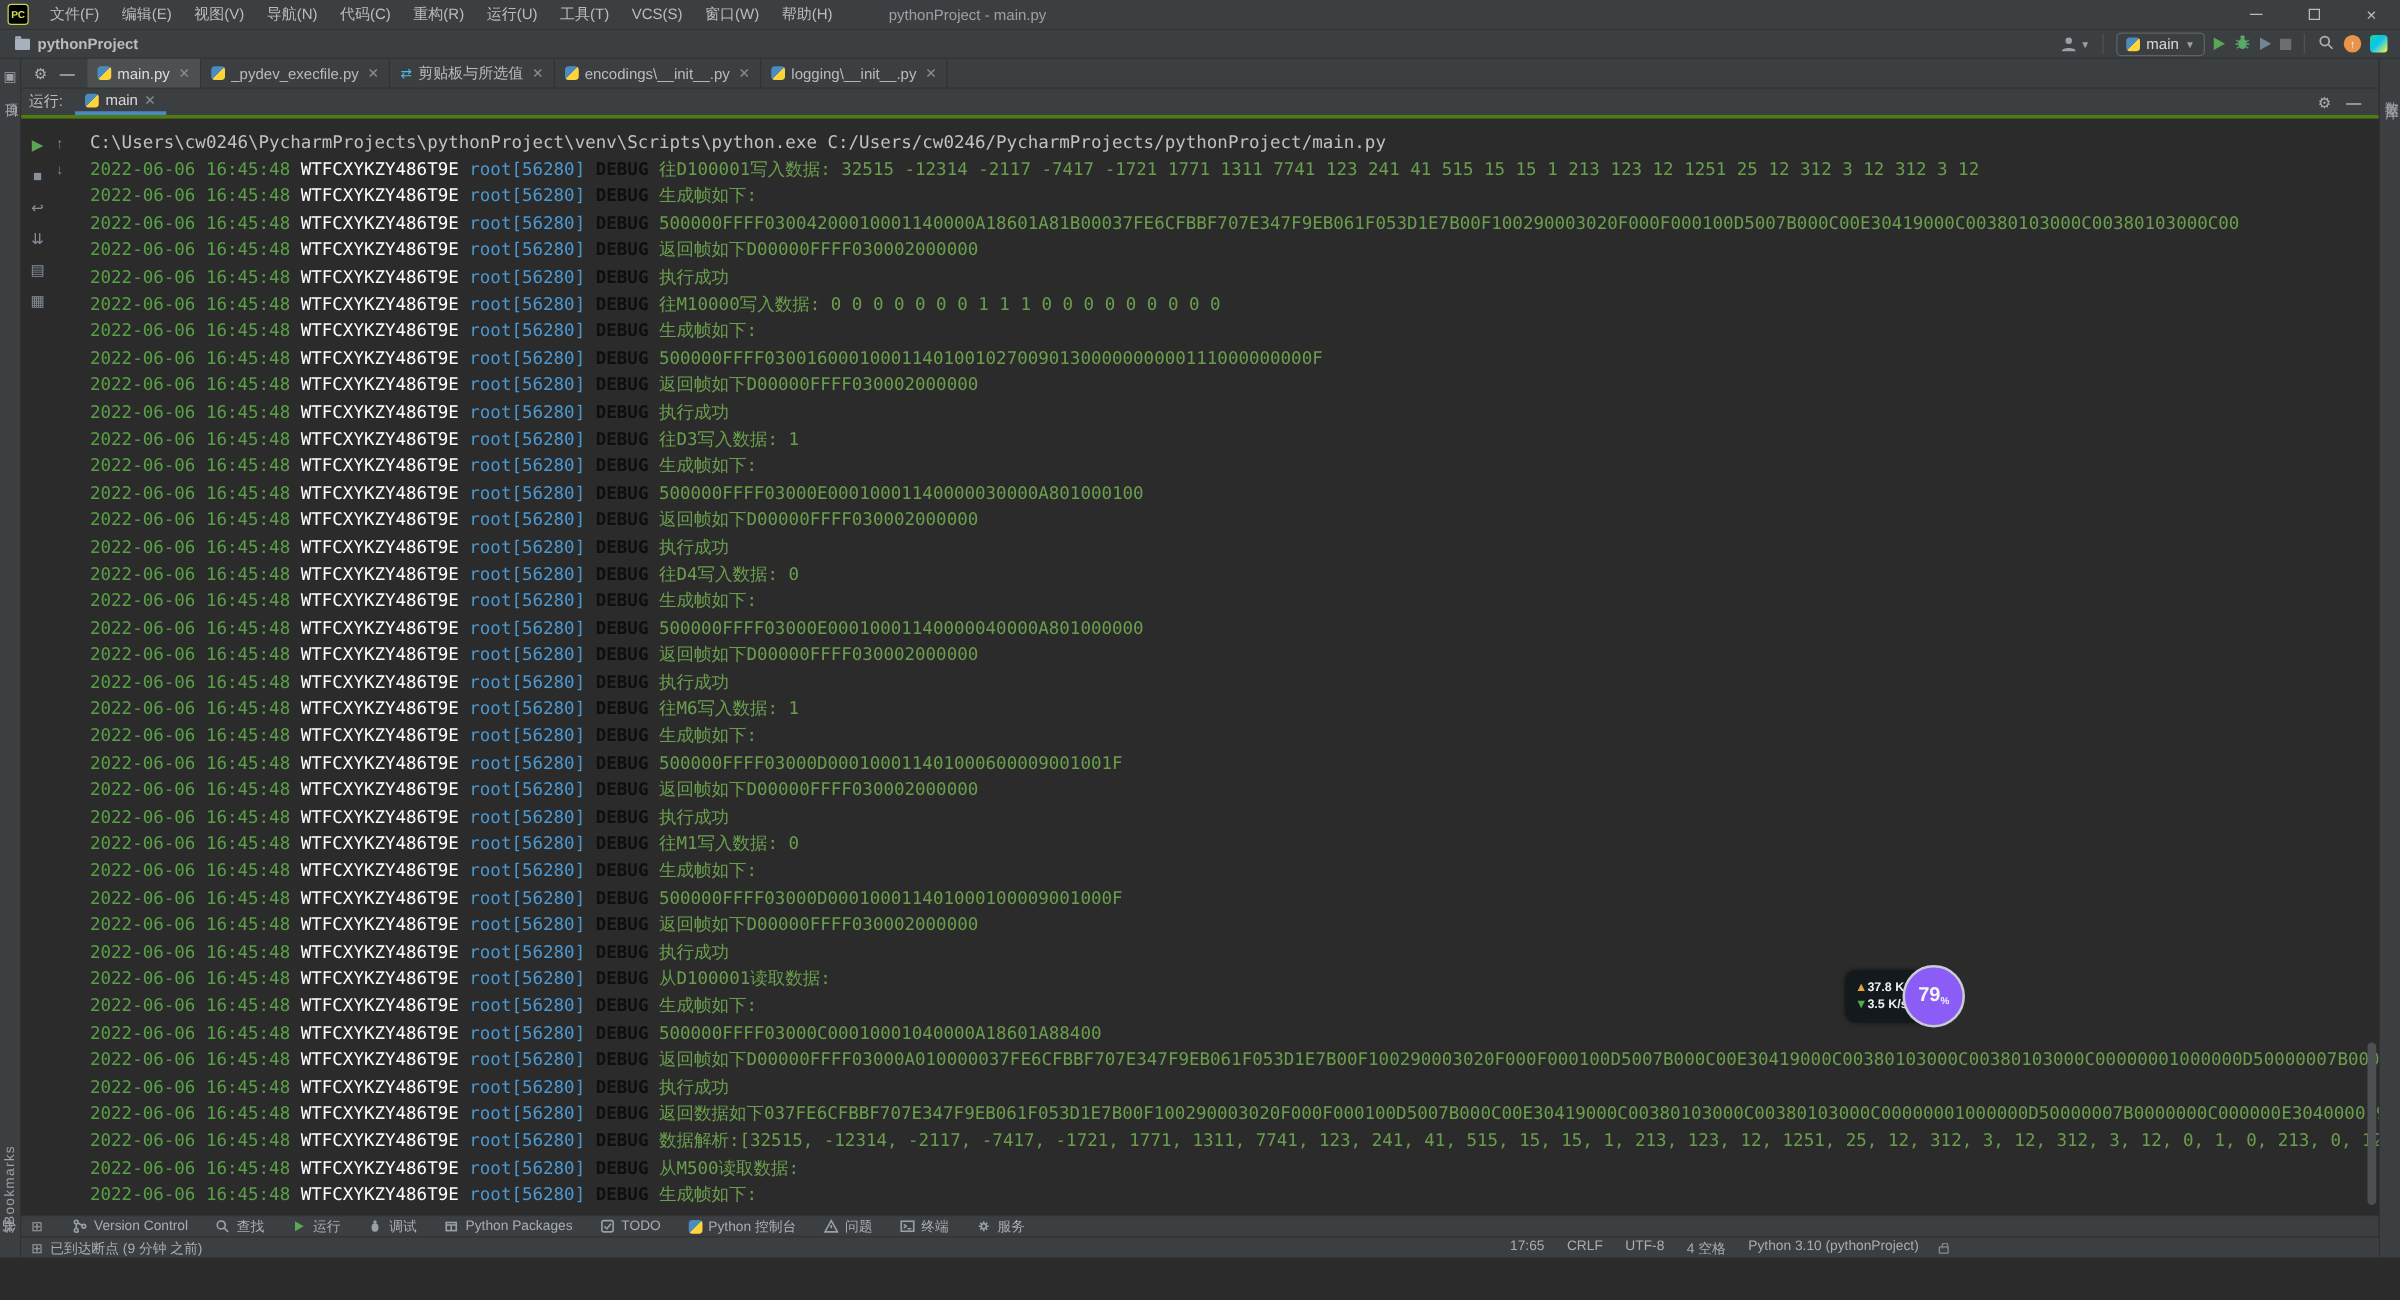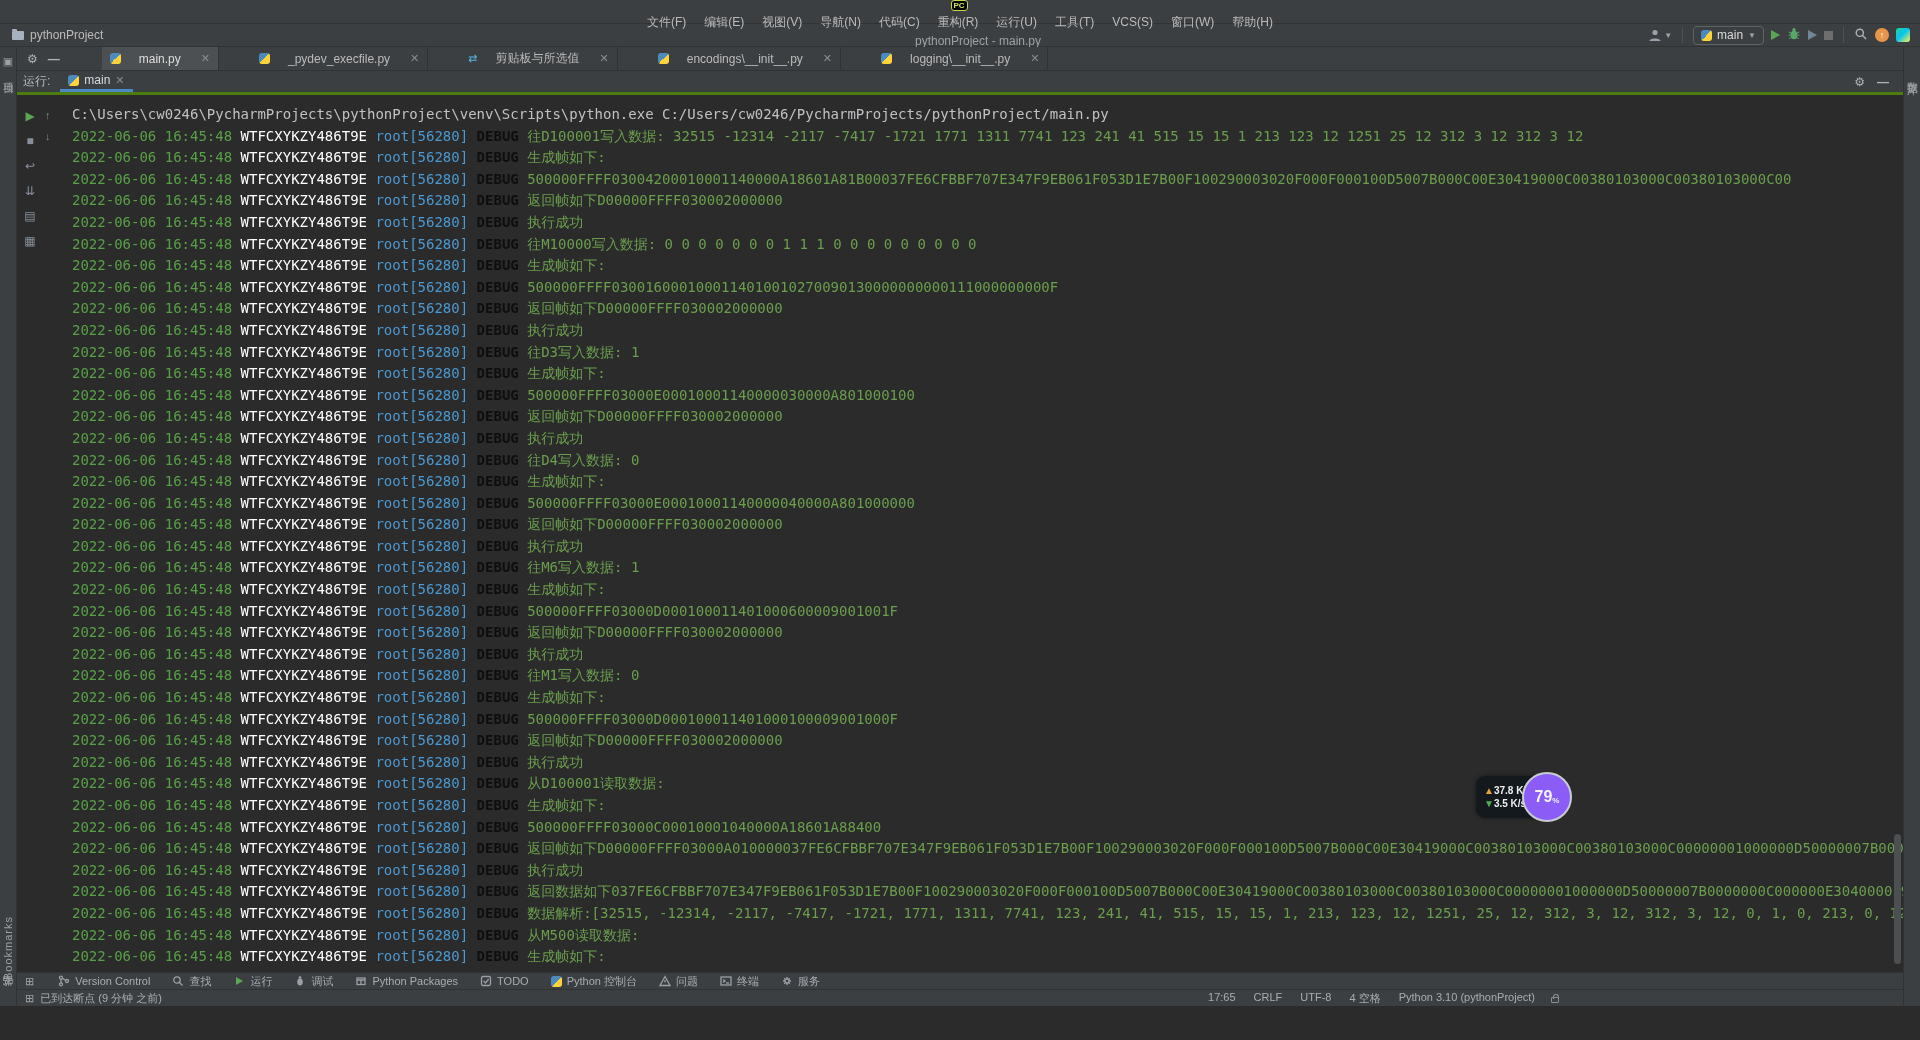--- a/index.html
+++ b/index.html
@@ -1,34 +1,34 @@
 <!DOCTYPE html>
 <html><head>
 <meta charset="utf-8">
 <style>
   * { margin:0; padding:0; box-sizing:border-box; }
   html,body { width:1920px; height:1040px; overflow:hidden; }
   body { background:#2B2B2B; font-family:"Liberation Sans",sans-serif; font-size:12px; color:#BBBBBB; position:relative; }
 
   
-  #titlebar { height:24px; background:#3C3F41; display:flex; align-items:center; border-bottom:1px solid #323232;flex-direction:column; }
+  #titlebar { height:24px; background:#3C3F41; display:flex; align-items:center; border-bottom:1px solid #323232; }
   .pc-logo { width:17px; height:17px; margin:0 8px 0 6px; background:#000; border:1px solid #C8D64A; border-radius:3px; color:#D4E157; font-size:8px; font-weight:bold; display:flex; align-items:center; justify-content:center; }
   .menu-item { padding:0 9px; line-height:23px; color:#BBBBBB; cursor:default; }
   #win-title { margin-left:36px; color:#9DA0A4; }
   #win-controls { margin-left:auto; display:flex; height:24px; }
   .win-btn { width:46px; display:flex; align-items:center; justify-content:center; color:#BBB; }
   .glyph-min { width:10px; border-bottom:1px solid #BBB; height:1px; display:block;}
   .glyph-max { width:9px; height:9px; border:1px solid #BBB; display:block;}
   .glyph-close { font-size:14px; line-height:14px; }
 
   
   #toolbar { height:23px; background:#3C3F41; display:flex; align-items:center; border-bottom:1px solid #323232; }
   .folder-ic { width:12px; height:9px; background:#A7B1BD; border-radius:1px; position:relative; margin:0 6px 0 12px; }
   .folder-ic::before { content:''; position:absolute; top:-2px; left:0; width:5px; height:2px; background:#A7B1BD; border-radius:1px 1px 0 0; }
-  #project-name { font-weight:normal; color:#BBBBBB; }
+  #project-name { font-weight:bold; color:#BBBBBB; }
   #toolbar-right { margin-left:auto; display:flex; align-items:center; gap:7px; padding-right:10px; }
   .tb-divider { width:1px; height:16px; background:#515151; margin:0 3px; }
   .chev { font-size:8px; color:#9DA0A4; }
   .run-combo { display:flex; align-items:center; gap:5px; border:1px solid #5E6366; border-radius:4px; height:19px; padding:0 7px; }
   .py-ic { width:11px; height:11px; border-radius:3px; background:linear-gradient(135deg,#4B8BBE 0 50%,#FFD43B 50% 100%); flex:none; }
   .tri-green { width:0; height:0; border-left:9px solid #5BA653; border-top:5.5px solid transparent; border-bottom:5.5px solid transparent; }
   .tri-gray { width:0; height:0; border-left:9px solid #708694; border-top:5.5px solid transparent; border-bottom:5.5px solid transparent; }
   .sq-gray { width:9px; height:9px; background:#6E6E6E; }
   .badge-up { width:14px; height:14px; border-radius:50%; background:#E8944A; color:#fff; font-size:9px; display:flex; align-items:center; justify-content:center; font-weight:bold; }
   .ide-gem { width:14px; height:14px; border-radius:3px; background:linear-gradient(135deg,#21D789 0%,#07C3F2 45%,#FCF84A 100%); }
@@ -41,21 +41,21 @@
   .vlabel { writing-mode:vertical-rl; font-size:11px; color:#9DA0A4; letter-spacing:1px; cursor:default; }
   .vlabel.flip { transform:rotate(180deg); }
   .stripe-ic { color:#9DA0A4; font-size:11px; margin:8px 0 6px; }
   .stripe-spacer { flex:1; }
 
   #center { flex:1; display:flex; flex-direction:column; min-width:0; }
 
   
   #tabrow { height:24px; background:#3C3F41; display:flex; align-items:stretch; border-bottom:1px solid #323232; }
   .tabrow-tools { display:flex; align-items:center; gap:10px; padding:0 10px; color:#AFB1B3; }
-  .etab { display:flex; align-items:center; gap:18px; padding:0 8px; border-right:1px solid #323232; color:#BBBBBB; cursor:default;margin-left:32px; }
+  .etab { display:flex; align-items:center; gap:5px; padding:0 8px; border-right:1px solid #323232; color:#BBBBBB; cursor:default; }
   .etab.active { background:#4C5052; color:#DEDEDE; }
   .etab .close { color:#8A8D90; font-size:11px; margin-left:2px; }
   .clip-ic { color:#56B6E8; font-size:11px; }
 
   
   #runrow { height:24px; background:#3C3F41; display:flex; align-items:stretch; border-bottom:3px solid #4d7c0f; }
   #run-label { display:flex; align-items:center; padding:0 10px 0 6px; color:#BBBBBB; }
   .run-tab { display:flex; align-items:center; gap:5px; padding:0 8px; border-bottom:3px solid #4A88C7; color:#DADADA; }
   .run-tab .close { color:#8A8D90; font-size:11px; }
   #runrow-right { margin-left:auto; display:flex; align-items:center; gap:12px; padding-right:14px; color:#AFB1B3; }

